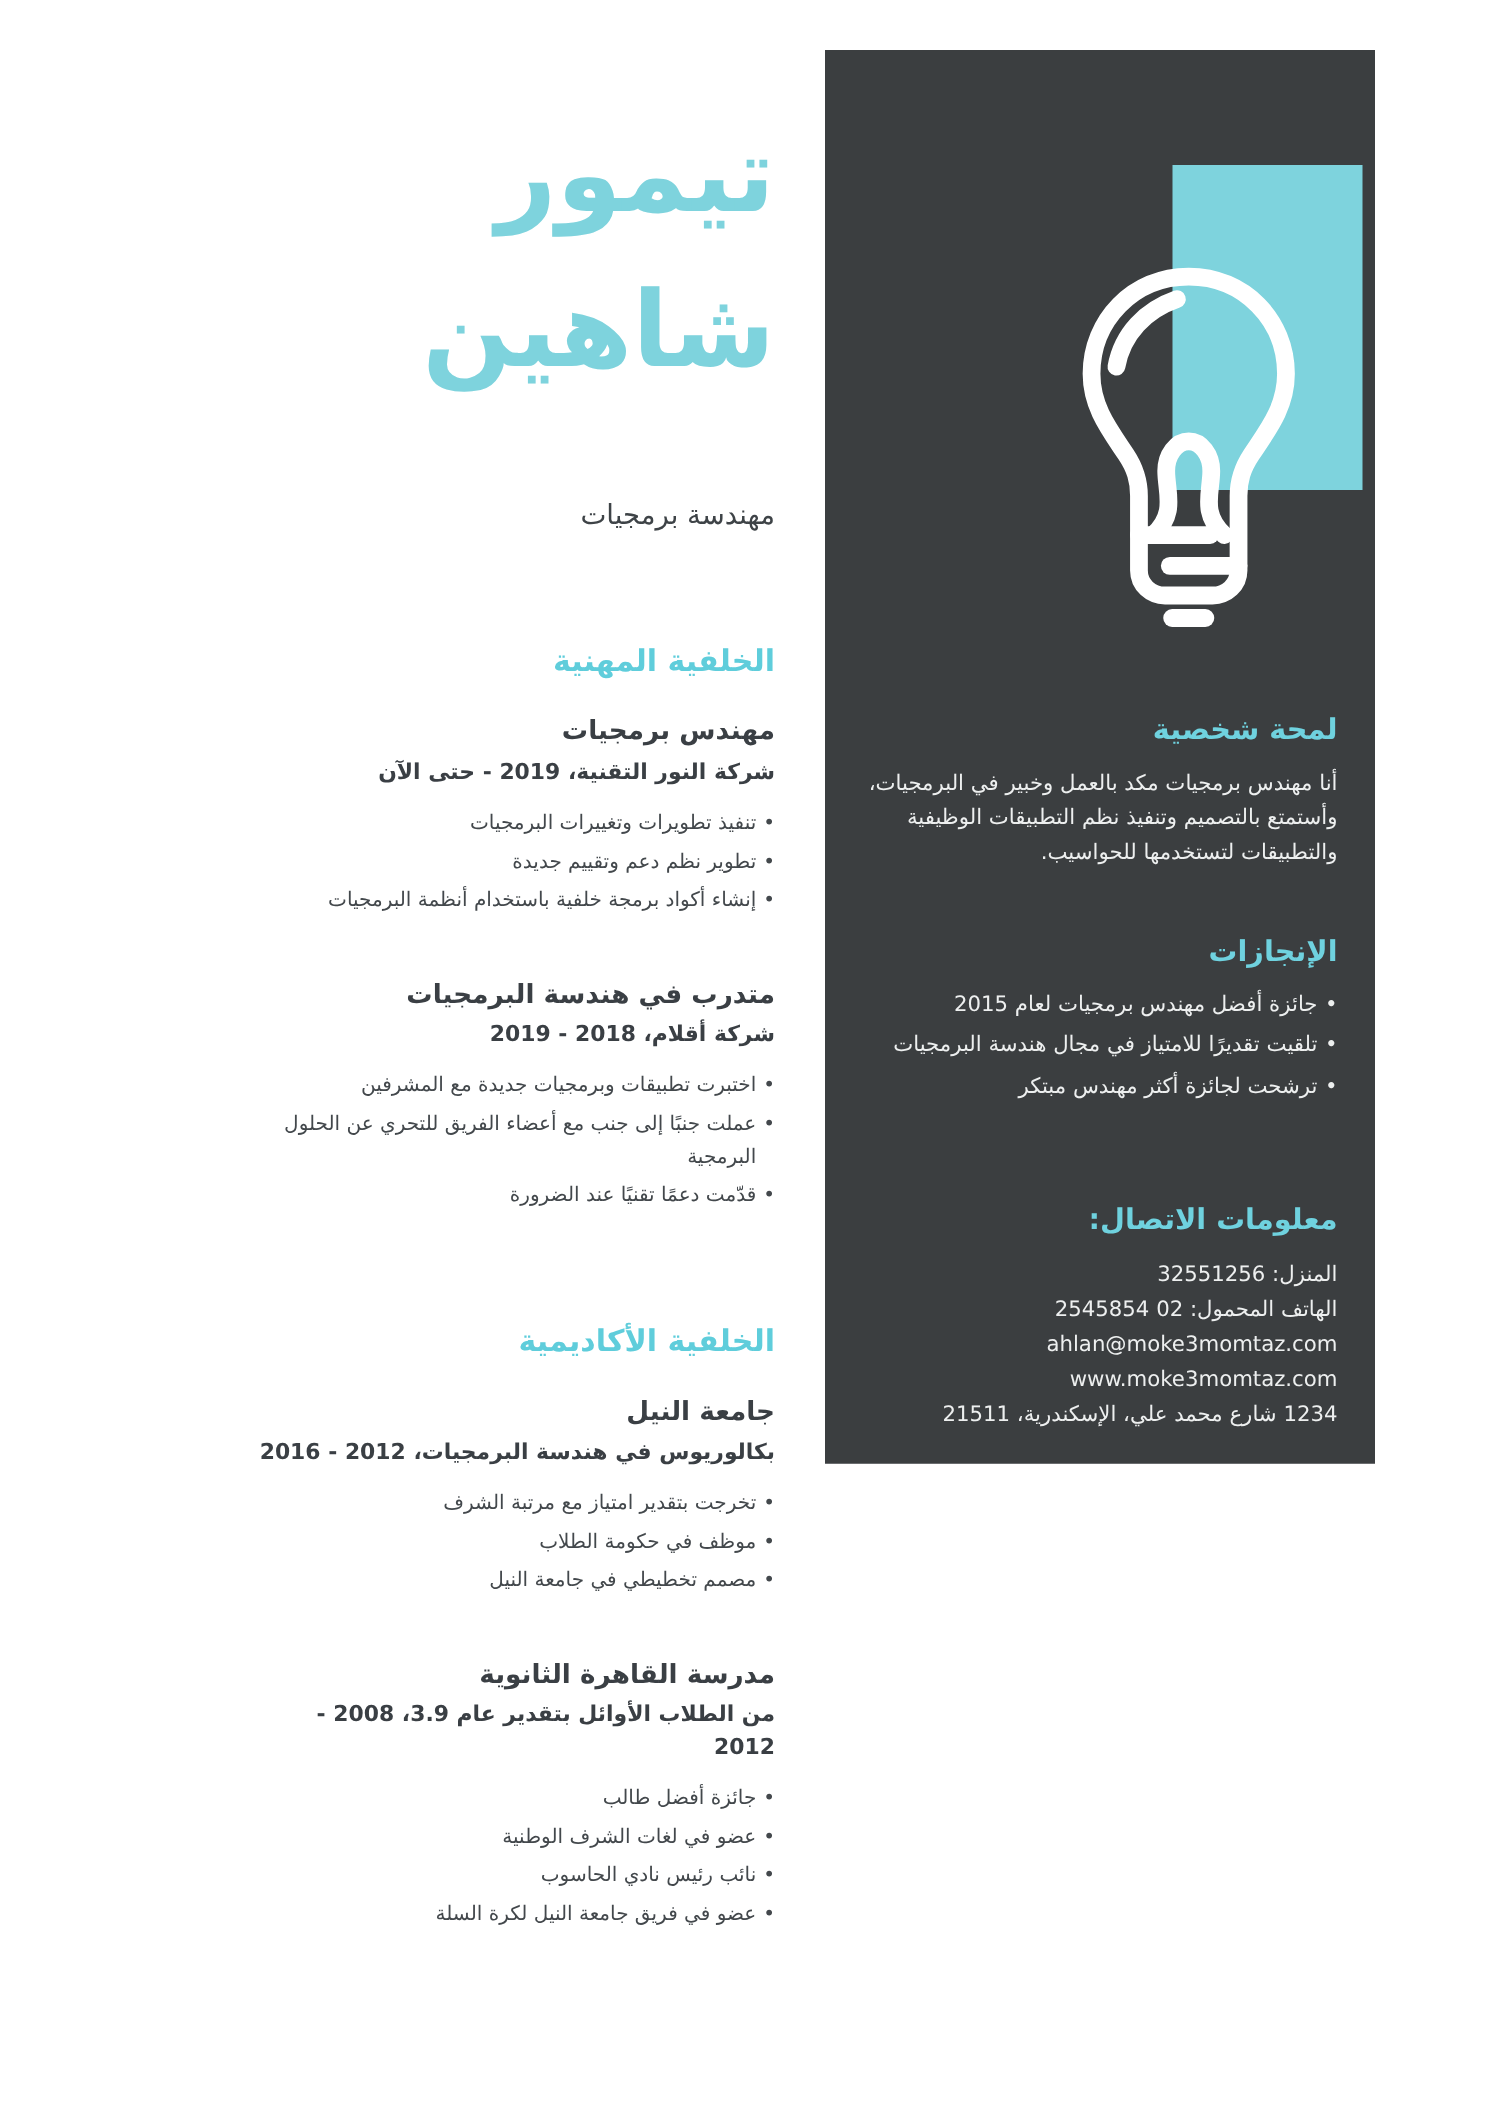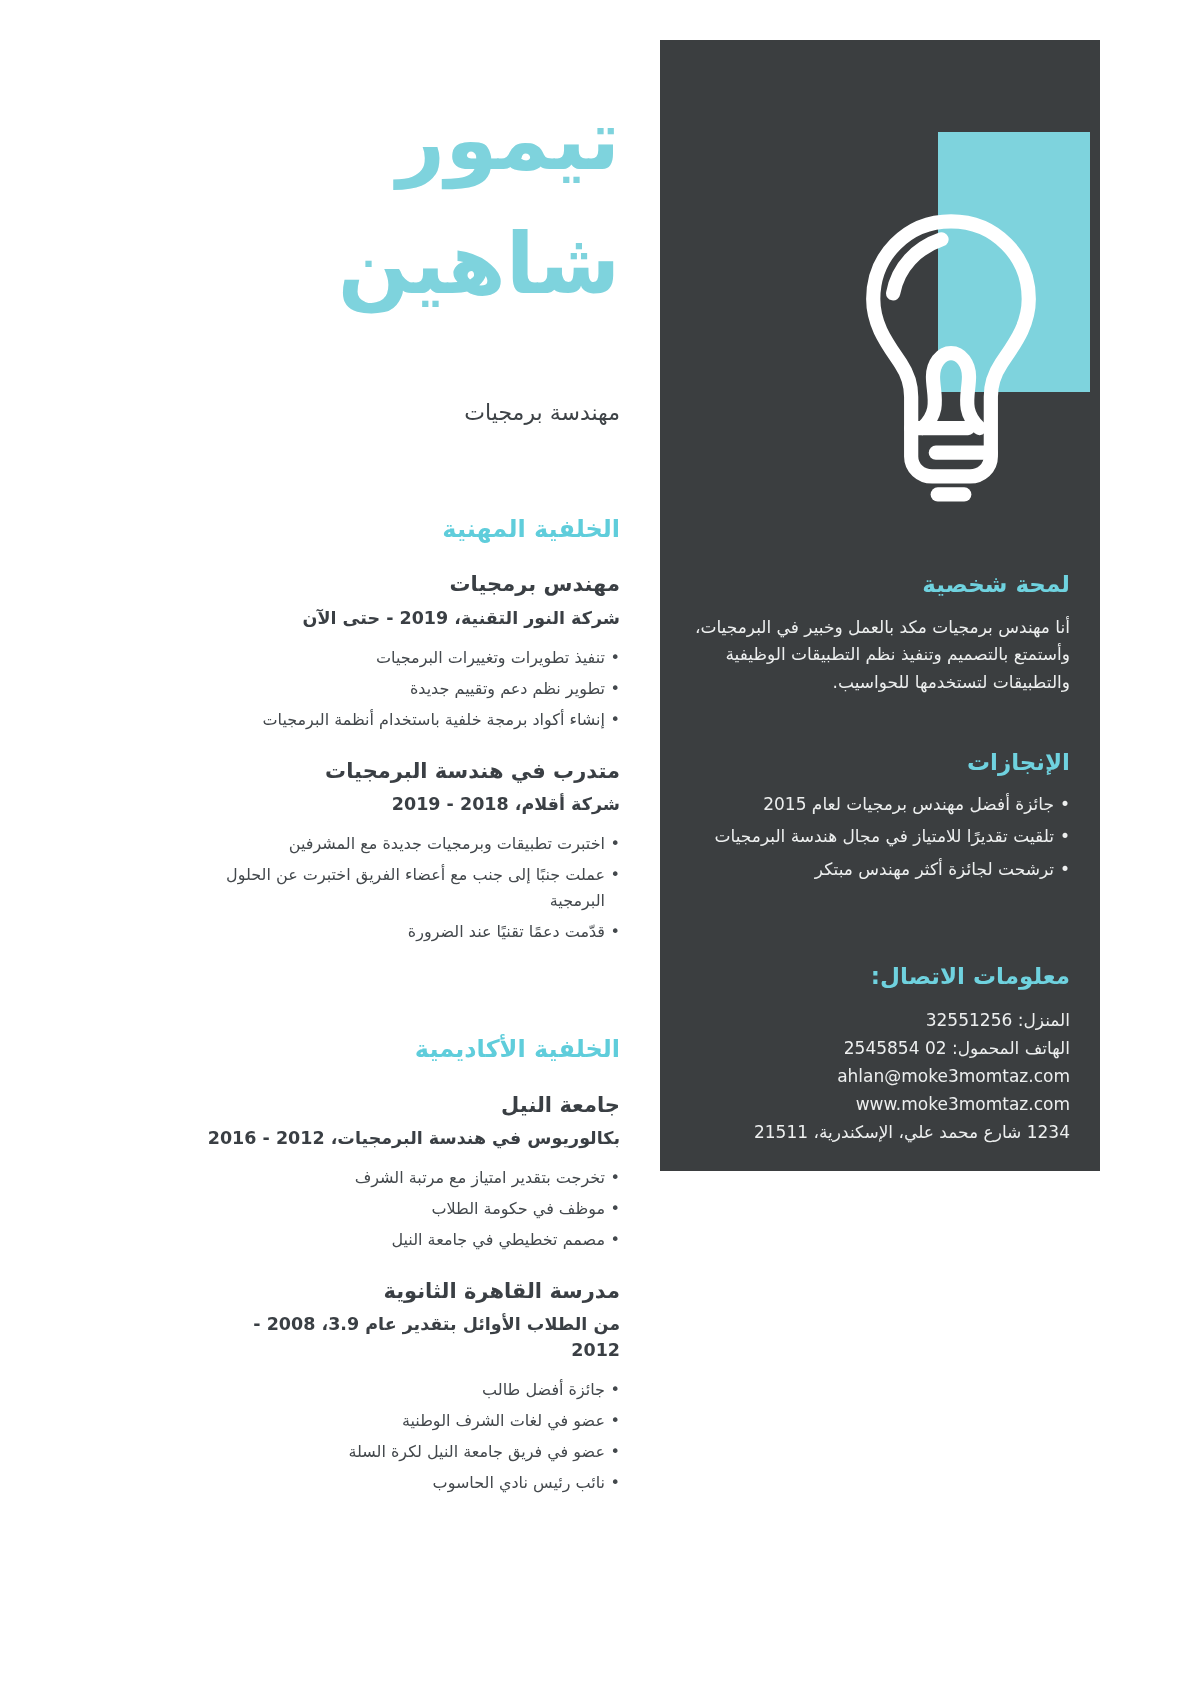--- a/index.html
+++ b/index.html
@@ -46,21 +46,21 @@
     margin:78px 0 0;font-size:84px;line-height:1.48;font-weight:800;
     color:#7ED3DD;letter-spacing:0;
   }
   .name span{display:block;}
   .subtitle{margin-top:70px;font-size:22px;color:#3E4347;line-height:1.45;}
   .sec-h{
     margin:84px 0 0;font-size:24px;font-weight:700;color:#5FCDDB;line-height:1.4;
   }
   .sec-h.acad{margin-top:88px;}
   .entry{margin-top:24px;}
-  .entry + .entry{}
+  .entry + .entry{margin-top:48px;}
   .entry-title{font-size:21px;font-weight:700;color:#3A3F44;line-height:1.4;}
   .entry-meta{margin-top:6px;font-size:17.5px;font-weight:700;color:#3A3F44;line-height:1.45;}
   .entry-ul{list-style:none;margin:14px 0 0;padding:0;}
   .entry-ul li{
     position:relative;padding-right:15px;margin:0 0 5px;
     font-size:16px;line-height:1.62;color:#43484C;
   }
   .entry-ul li::before{content:"•";position:absolute;right:0;top:0;}
 </style>
 </head>
@@ -139,21 +139,21 @@
         <li>تطوير نظم دعم وتقييم جديدة</li>
         <li>إنشاء أكواد برمجة خلفية باستخدام أنظمة البرمجيات</li>
       </ul>
     </div>
 
     <div class="entry">
       <div class="entry-title">متدرب في هندسة البرمجيات</div>
       <div class="entry-meta">شركة أقلام، 2018 - 2019</div>
       <ul class="entry-ul">
         <li>اختبرت تطبيقات وبرمجيات جديدة مع المشرفين</li>
-        <li>عملت جنبًا إلى جنب مع أعضاء الفريق اختبرت عن الحلول البرمجية</li>
+        <li>عملت جنبًا إلى جنب مع أعضاء الفريق للتحري عن الحلول البرمجية</li>
         <li>قدّمت دعمًا تقنيًا عند الضرورة</li>
       </ul>
     </div>
 
     <h2 class="sec-h acad">الخلفية الأكاديمية</h2>
 
     <div class="entry">
       <div class="entry-title">جامعة النيل</div>
       <div class="entry-meta">بكالوريوس في هندسة البرمجيات، 2012 - 2016</div>
       <ul class="entry-ul">
@@ -162,19 +162,19 @@
         <li>مصمم تخطيطي في جامعة النيل</li>
       </ul>
     </div>
 
     <div class="entry">
       <div class="entry-title">مدرسة القاهرة الثانوية</div>
       <div class="entry-meta">من الطلاب الأوائل بتقدير عام 3.9، 2008 - 2012</div>
       <ul class="entry-ul">
         <li>جائزة أفضل طالب</li>
         <li>عضو في لغات الشرف الوطنية</li>
+        <li>نائب رئيس نادي الحاسوب</li>
         <li>عضو في فريق جامعة النيل لكرة السلة</li>
-        <li>نائب رئيس نادي الحاسوب</li>
       </ul>
     </div>
 
   </main>
 </div>
 
 </body></html>

